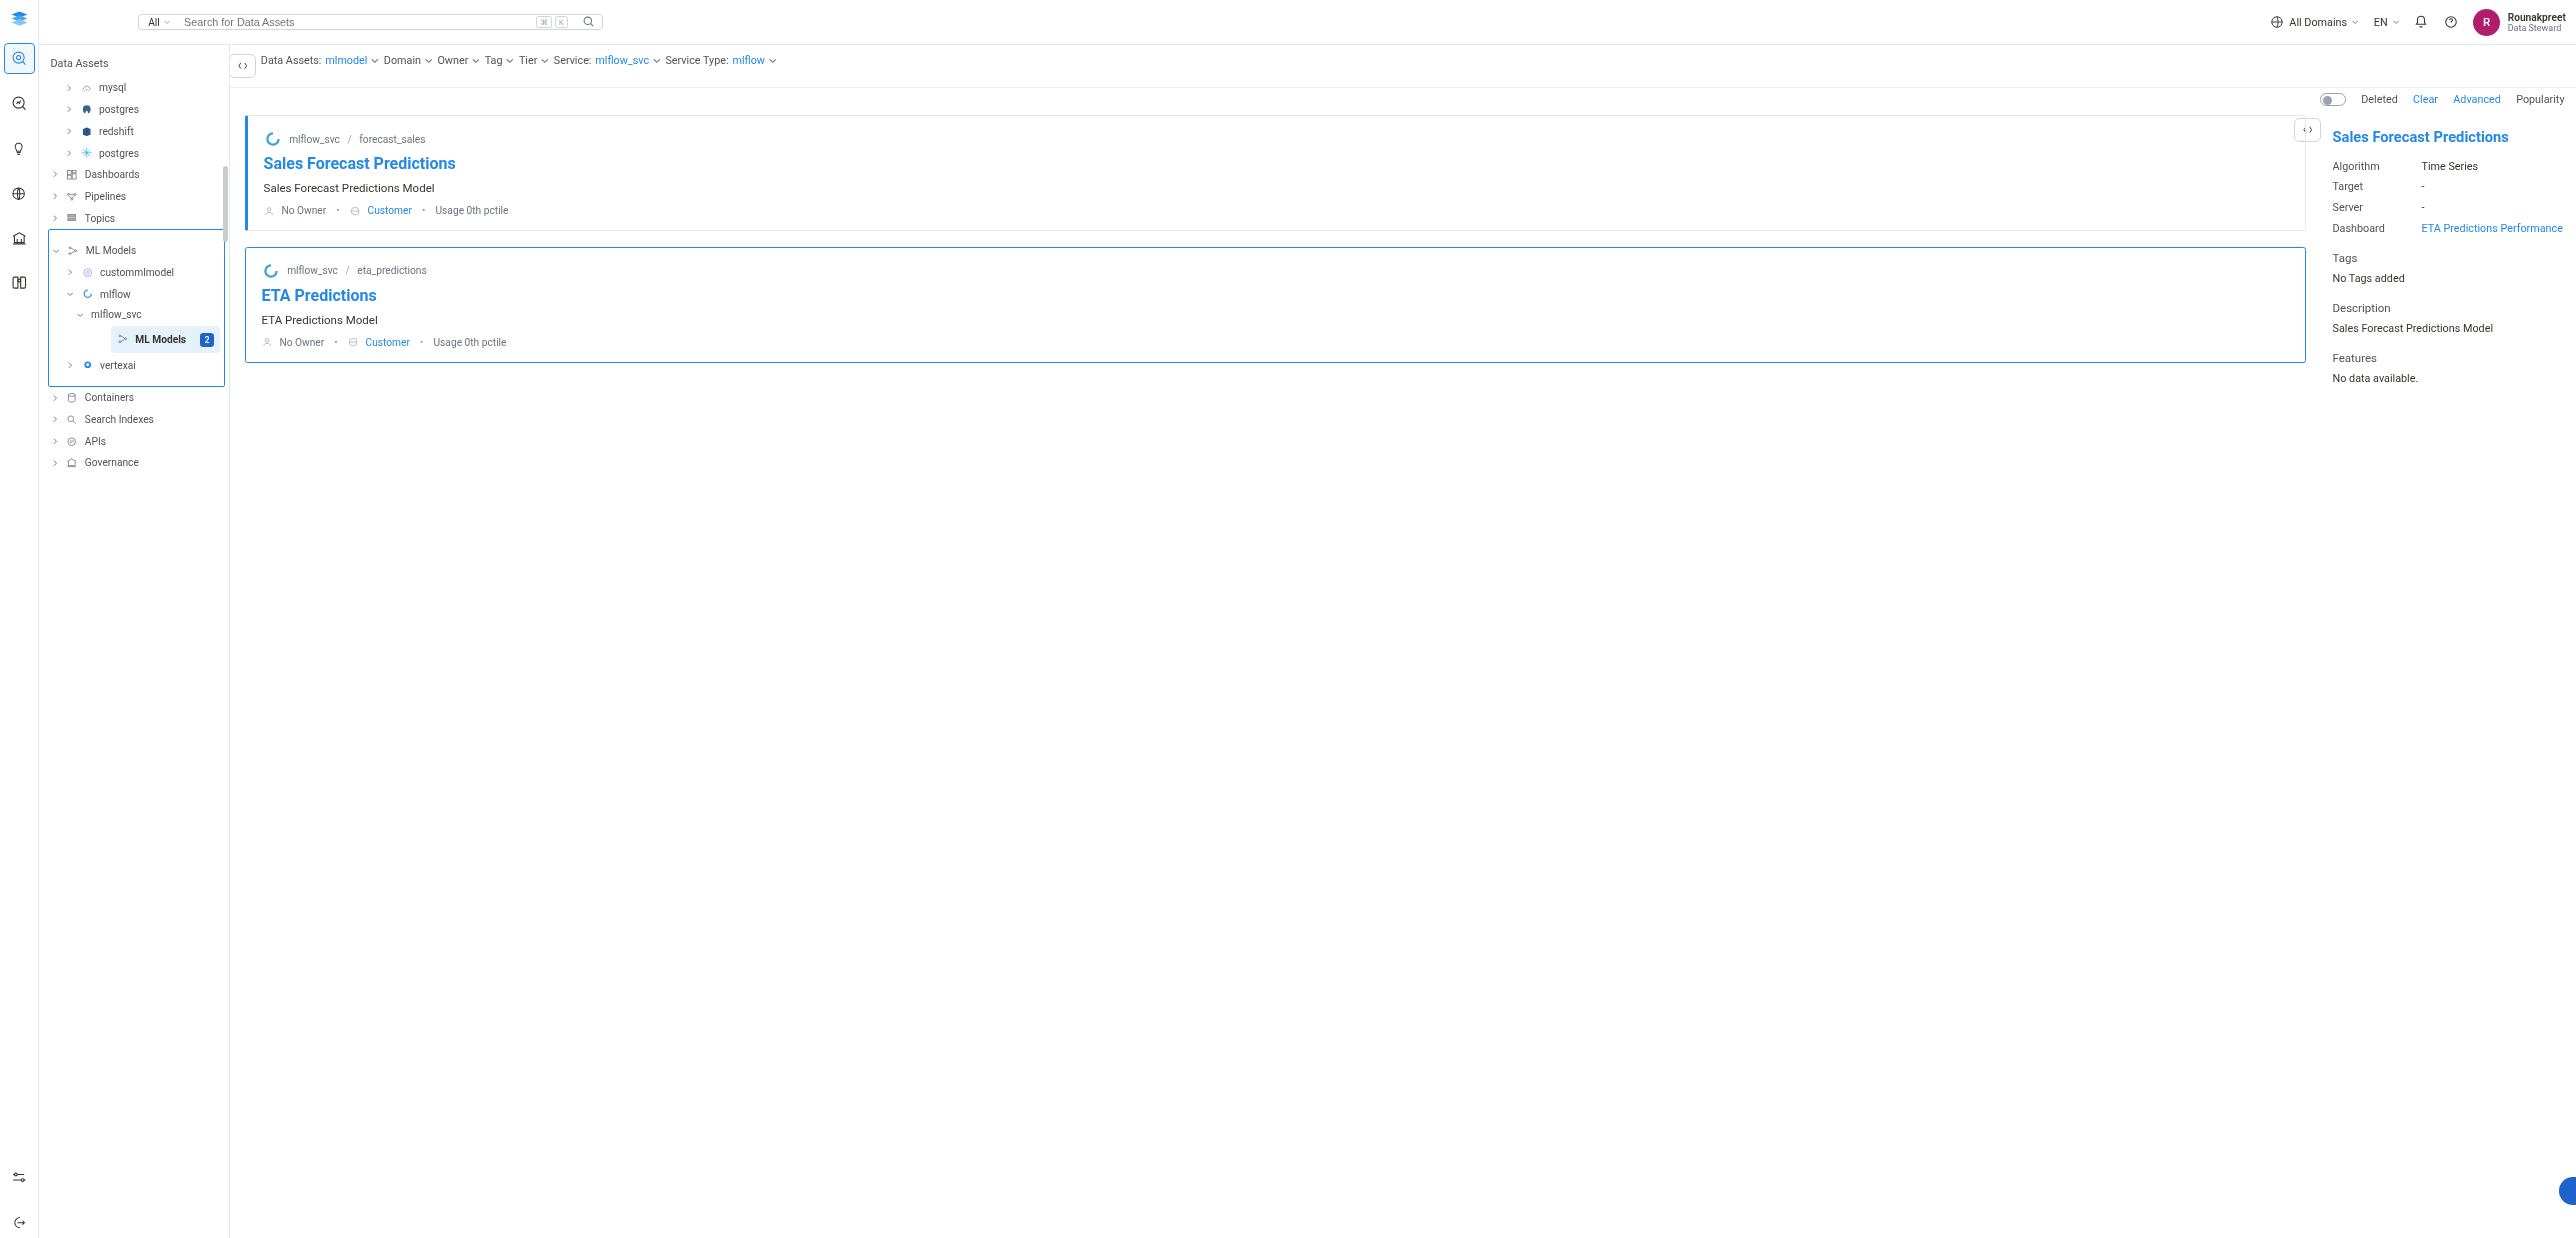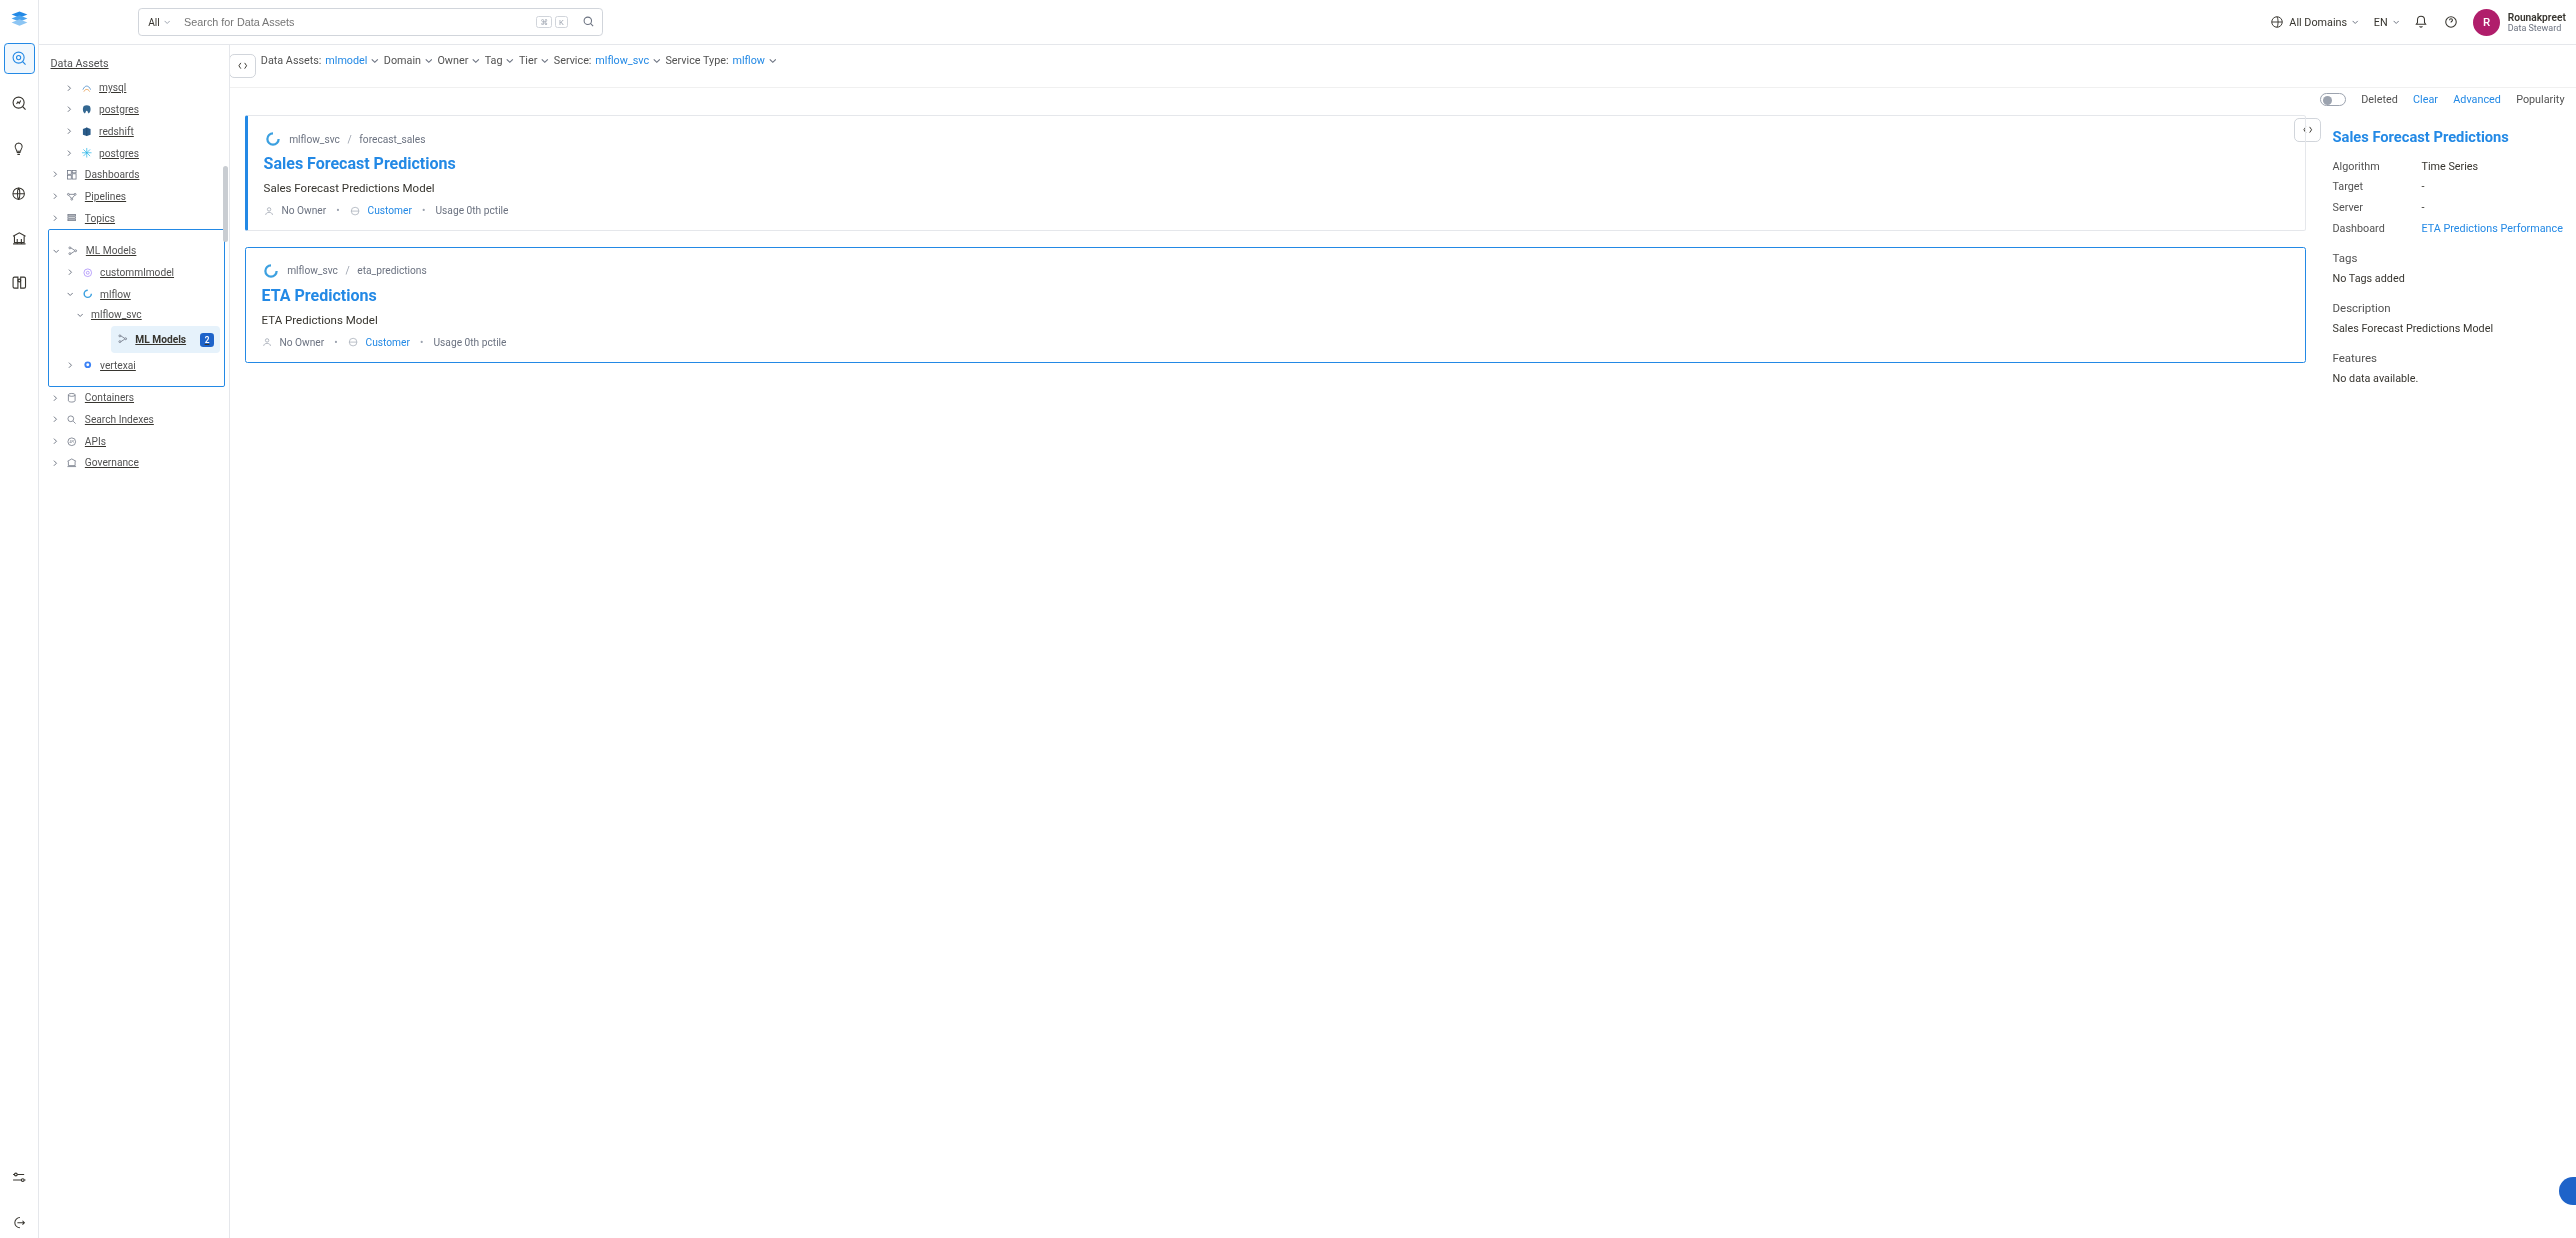--- a/index.html
+++ b/index.html
@@ -42,21 +42,21 @@
   border-bottom: 0.6px solid #e5e7eb;
   display: flex;
   align-items: center;
   padding: 0 10.2px;
   gap: 12.7px;
 }
 .search-wrap {
   display: flex; align-items: center;
   border: 0.6px solid #d1d5db;
   border-radius: 3.8px;
-  height: 28px;
+  height: 16px;
   width: 465px;
   margin-left: 89px;
 }
 .search-all {
   padding: 0 9px;
   color: #37352f;
   display:flex; align-items:center; gap:3.8px;
   font-size: 10.2px;
 }
 .search-input {
@@ -85,21 +85,20 @@
 
 .body { flex:1; display:flex; min-height:0; }
 
 
 .tree-panel {
   width: 191px;
   border-right: 0.6px solid #e5e7eb;
   padding: 11.5px 0 11.5px 9px;
   overflow:auto;
   position:relative;
-  text-decoration:underline;
 }
 .tree-title { font-size:10.8px; color:#525252; margin-bottom:7.6px; padding-left:2.5px; }
 .tree-item {
   display:flex; align-items:center;
   padding: 4.5px 3.8px;
   gap: 6.4px;
   color:#525252;
   font-size:10.2px;
   cursor:pointer;
   border-radius:2.5px;

